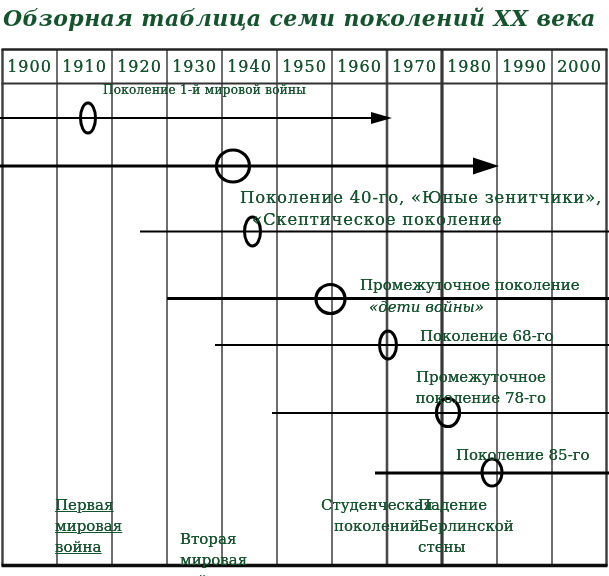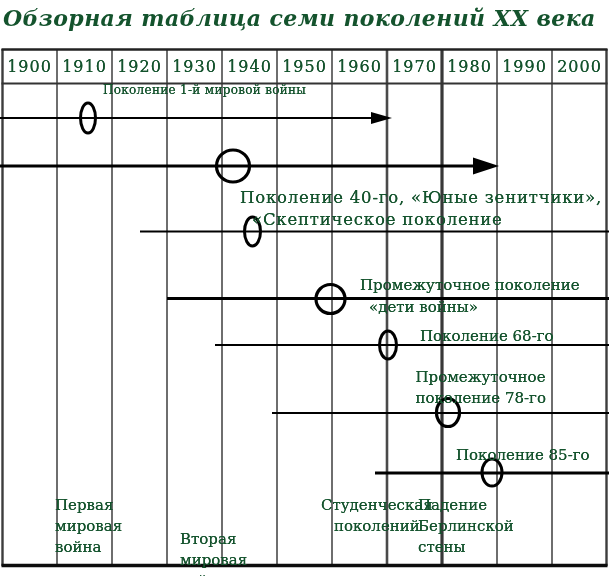--- a/index.html
+++ b/index.html
@@ -20,26 +20,26 @@
   .lbl{
     position:absolute;font-size:15px;line-height:21px;white-space:nowrap;
     text-shadow:0 0 .4px currentColor;
   }
   .lbl .ln{display:block;}
   .r1{left:103px;top:80px;font-size:12px;letter-spacing:.3px;}
   .r2{left:252px;top:139px;font-size:17px;letter-spacing:.4px;}
   .r3{left:240px;top:187px;font-size:16.5px;letter-spacing:.8px;line-height:22px;}
   .r3 .ln2{margin-left:12px;}
   .r4{left:360px;top:250px;line-height:22px;margin-top:24px;}
-  .r4 .ln2{margin-left:9px;}
+  .r4 .ln2{margin-left:9px;font-style:italic;}
   .r5{left:420px;top:326px;}
-  .r6{right:63px;top:367px;}
+  .r6{right:63px;top:367px;text-align:right;}
   .r7{left:456px;top:445px;}
   .evt{line-height:21px;}
-  .e1{left:55px;top:495px;}
+  .e1{left:55px;top:495px;text-decoration:underline;}
   .e2{left:180px;top:495px;margin-top:34px;}
   .e3{left:321px;top:495px;text-align:center;}
   .e4{left:418px;top:495px;}
 </style>
 </head>
 <body>
 
 <div class="stage">
 
   <div class="title">Обзорная таблица семи поколений XX века</div>

